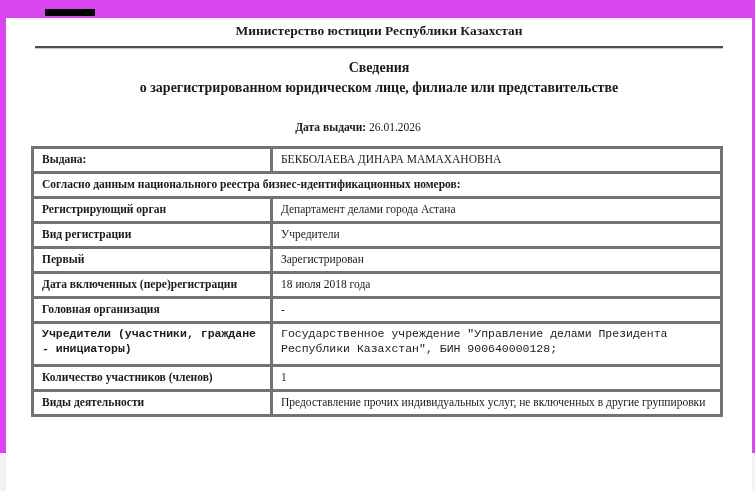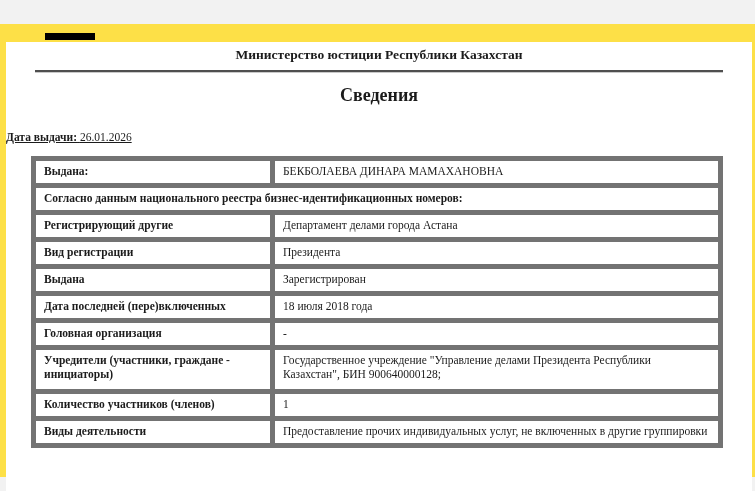--- a/index.html
+++ b/index.html
@@ -9,22 +9,21 @@
     height: 491px;
     overflow: hidden;
     background: #f2f2f2;
     font-family: "Liberation Serif", "DejaVu Serif", serif;
     color: #1b1b1b;
   }
   .canvas {
     position: relative;
     width: 755px;
     height: 453px;
-    background: #fde047;
-    margin-top: 24px;
+    background: #d946ef;
   }
   .corner-mark {
     position: absolute;
     left: 45px;
     top: 9px;
     width: 50px;
     height: 7px;
     background: #000;
   }
   .page {
@@ -44,69 +43,69 @@
   }
   .header-rule {
     height: 2px;
     background: #4f4f4f;
     border-bottom: 1px solid #c9c9c9;
     margin: 6px 29px 0 29px;
   }
   .doc-title {
     margin: 9px 0 0 0;
     text-align: center;
-    font-size: 18px;
+    font-size: 14px;
     font-weight: bold;
     line-height: 1.45;
   }
   .issue-date {
     margin-top: 23px;
     padding-right: 42px;
-    text-align: left;
+    text-align: center;
     font-size: 11.5px;
-    text-decoration: underline;
   }
   .issue-date .lbl { font-weight: bold; }
   table.details {
     margin: 13px 0 0 25px;
     width: 692px;
     border-collapse: collapse;
     table-layout: fixed;
     font-size: 11.5px;
     line-height: 1.3;
   }
   table.details col.c-label { width: 239px; }
   table.details td {
-    border: 5px solid #737373;
+    border: 3px solid #737373;
     padding: 3px 8px 4px 8px;
     vertical-align: top;
     word-wrap: break-word;
   }
   table.details { border: 2px solid #3b3b3b; }
   td.label-cell { font-weight: bold; }
   tr.section-row td {
     font-weight: bold;
     border-bottom-width: 2px;
   }
-  tr.row-tall td { padding-bottom: 7px; }
+  tr.row-tall td { padding-bottom: 7px; font-family: Liberation Mono, monospace; }
 </style>
 </head>
 <body>
 
 <div class="canvas">
   <div class="corner-mark"></div>
 
   <div class="page">
 
     <div class="ministry-title">Министерство юстиции Республики Казахстан</div>
 
     <div class="header-rule"></div>
 
     <div class="doc-title">
       <div>Сведения</div>
+      <div>о зарегистрированном юридическом лице, филиале или представительстве</div>
     </div>
 
     <div class="issue-date">
       <span class="lbl">Дата выдачи:</span>
       <span>26.01.2026</span>
     </div>
 
     <table class="details">
       <colgroup>
           <col class="c-label">
@@ -114,33 +113,33 @@
         </colgroup>
       <tbody>
         <tr>
           <td class="label-cell">Выдана:</td>
           <td>БЕКБОЛАЕВА ДИНАРА МАМАХАНОВНА</td>
         </tr>
         <tr class="section-row">
           <td colspan="2">Согласно данным национального реестра бизнес-идентификационных номеров:</td>
         </tr>
         <tr>
-          <td class="label-cell">Регистрирующий другие</td>
+          <td class="label-cell">Регистрирующий орган</td>
           <td>Департамент делами города Астана</td>
         </tr>
         <tr>
           <td class="label-cell">Вид регистрации</td>
-          <td>Президента</td>
+          <td>Учредители</td>
         </tr>
         <tr>
-          <td class="label-cell">Выдана</td>
+          <td class="label-cell">Первый</td>
           <td>Зарегистрирован</td>
         </tr>
         <tr>
-          <td class="label-cell">Дата последней (пере)включенных</td>
+          <td class="label-cell">Дата включенных (пере)регистрации</td>
           <td>18 июля 2018 года</td>
         </tr>
         <tr>
           <td class="label-cell">Головная организация</td>
           <td>-</td>
         </tr>
         <tr class="row-tall">
           <td class="label-cell">Учредители (участники, граждане - инициаторы)</td>
           <td>Государственное учреждение "Управление делами Президента Республики Казахстан", БИН 900640000128;</td>
         </tr>

